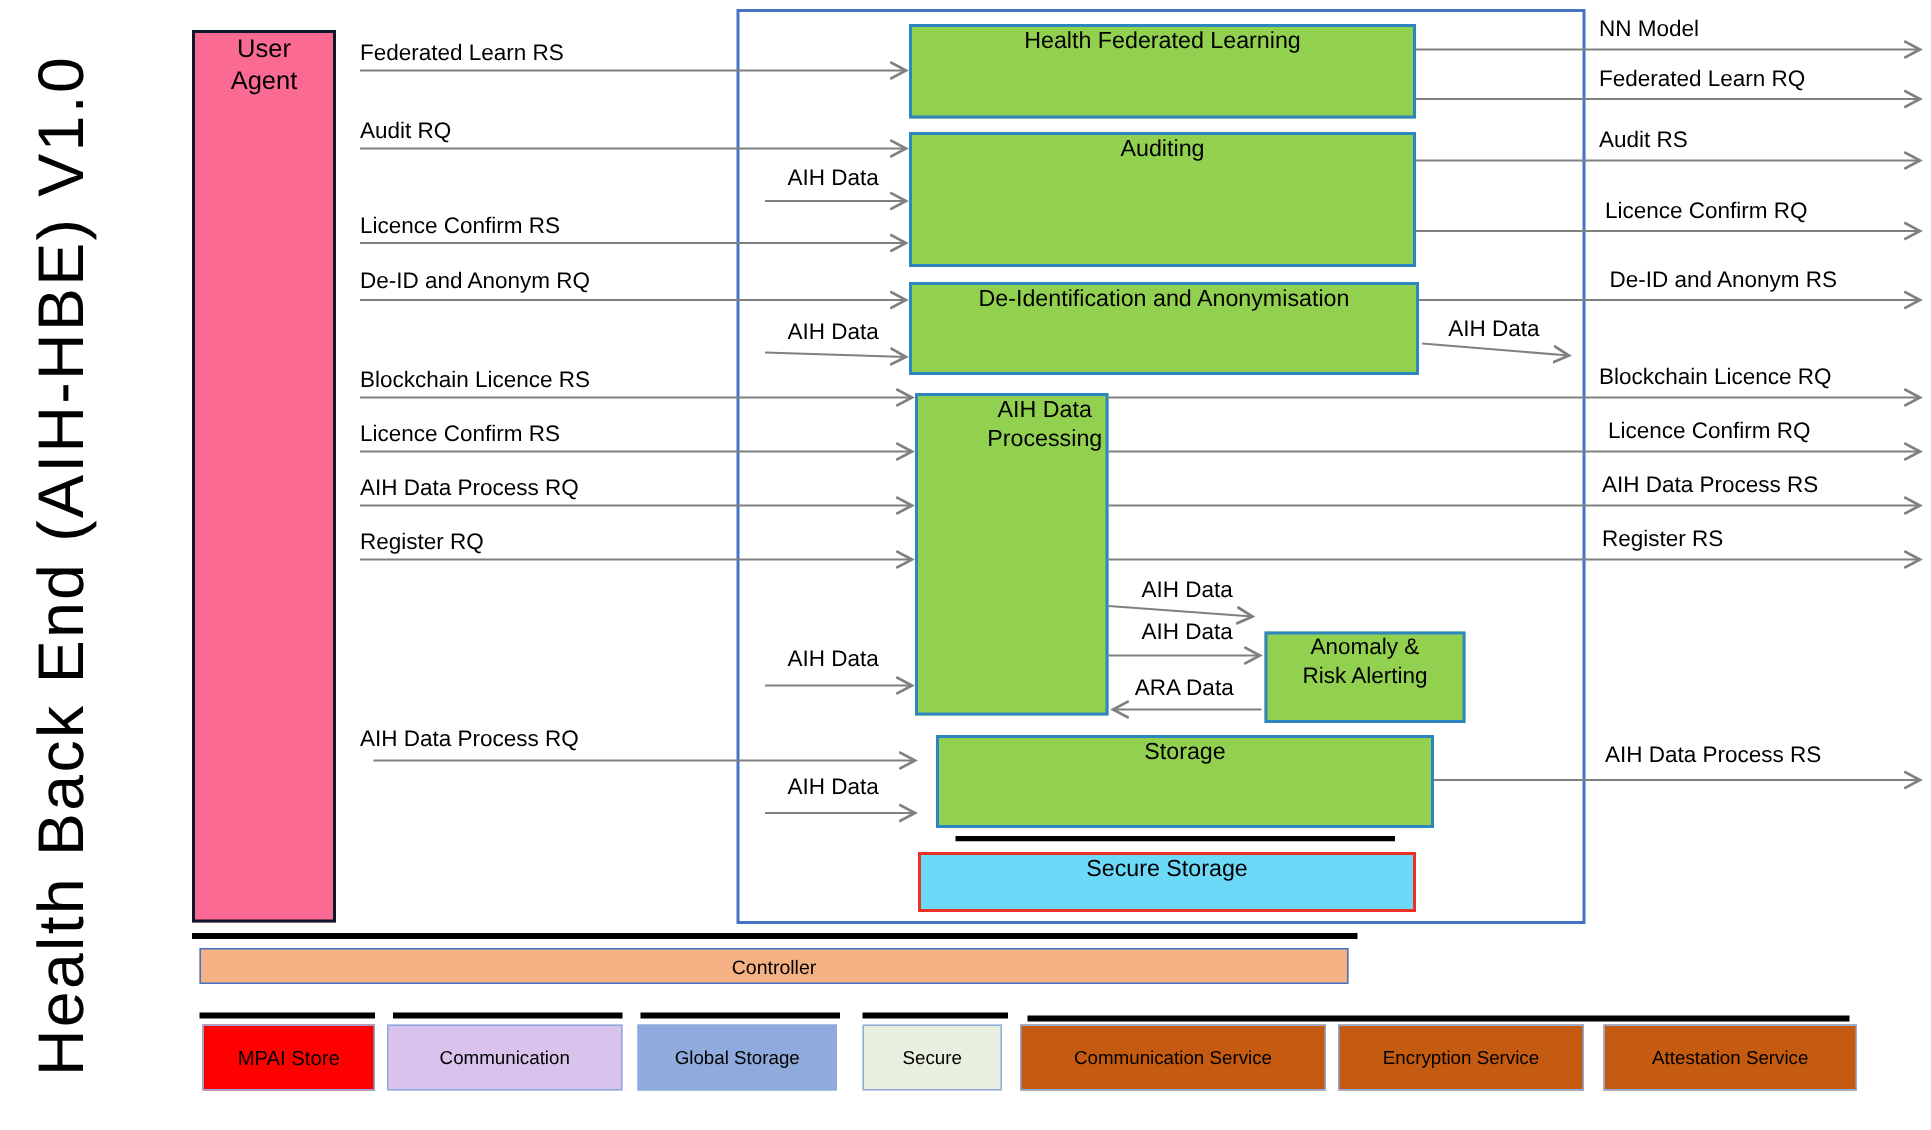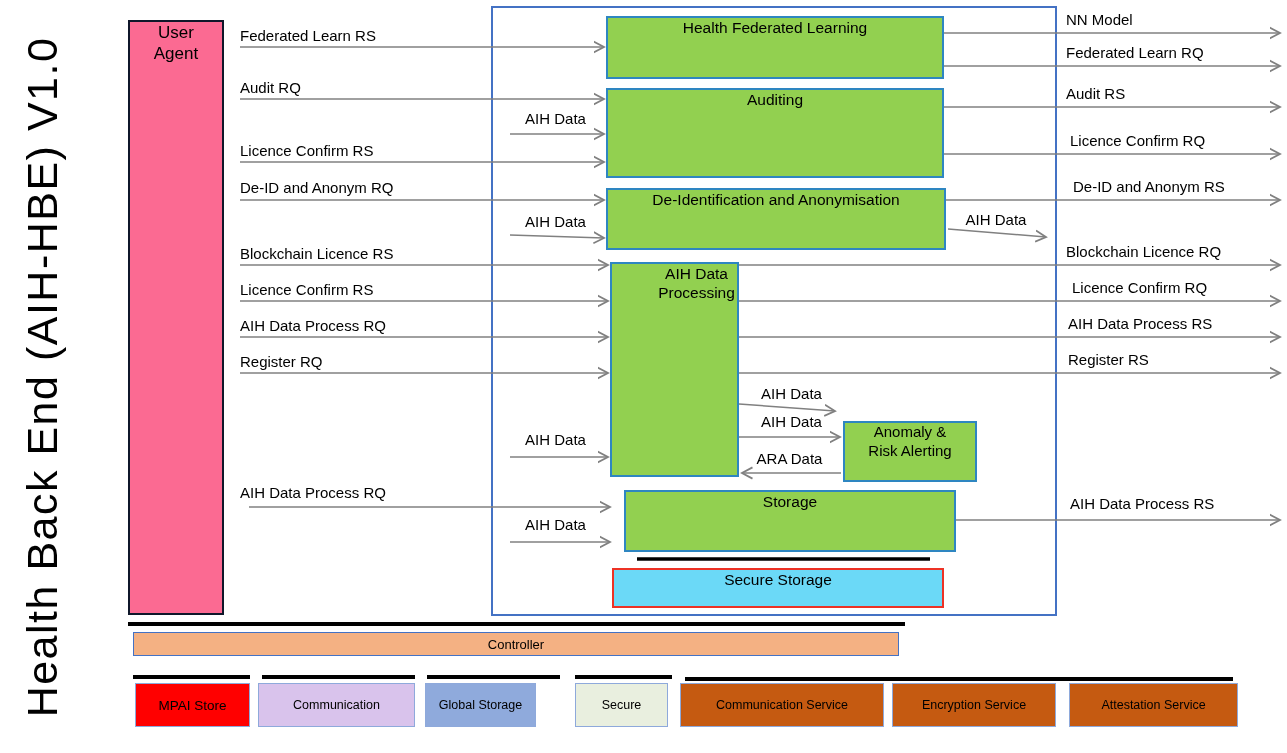--- a/index.html
+++ b/index.html
@@ -146,21 +146,21 @@
   <div class="ctrl">
     <span>Controller</span>
   </div>
 
   <div class="bb" style="left:135px;width:115px;background:#FF0000;color:#000000;font-size:13.5px;">
     <span>MPAI Store</span>
   </div>
   <div class="bb" style="left:258px;width:157px;background:#D9C3EC;">
     <span>Communication</span>
   </div>
-  <div class="bb" style="left:425px;width:111px;background:#8FAADC;">
+  <div class="bb" style="left:425px;width:133px;background:#8FAADC;">
     <span>Global Storage</span>
   </div>
   <div class="bb" style="left:575px;width:93px;background:#E9EFDF;">
     <span>Secure</span>
   </div>
   <div class="bb" style="left:680px;width:204px;background:#C55A11;">
     <span>Communication Service</span>
   </div>
   <div class="bb" style="left:892px;width:164px;background:#C55A11;">
     <span>Encryption Service</span>

